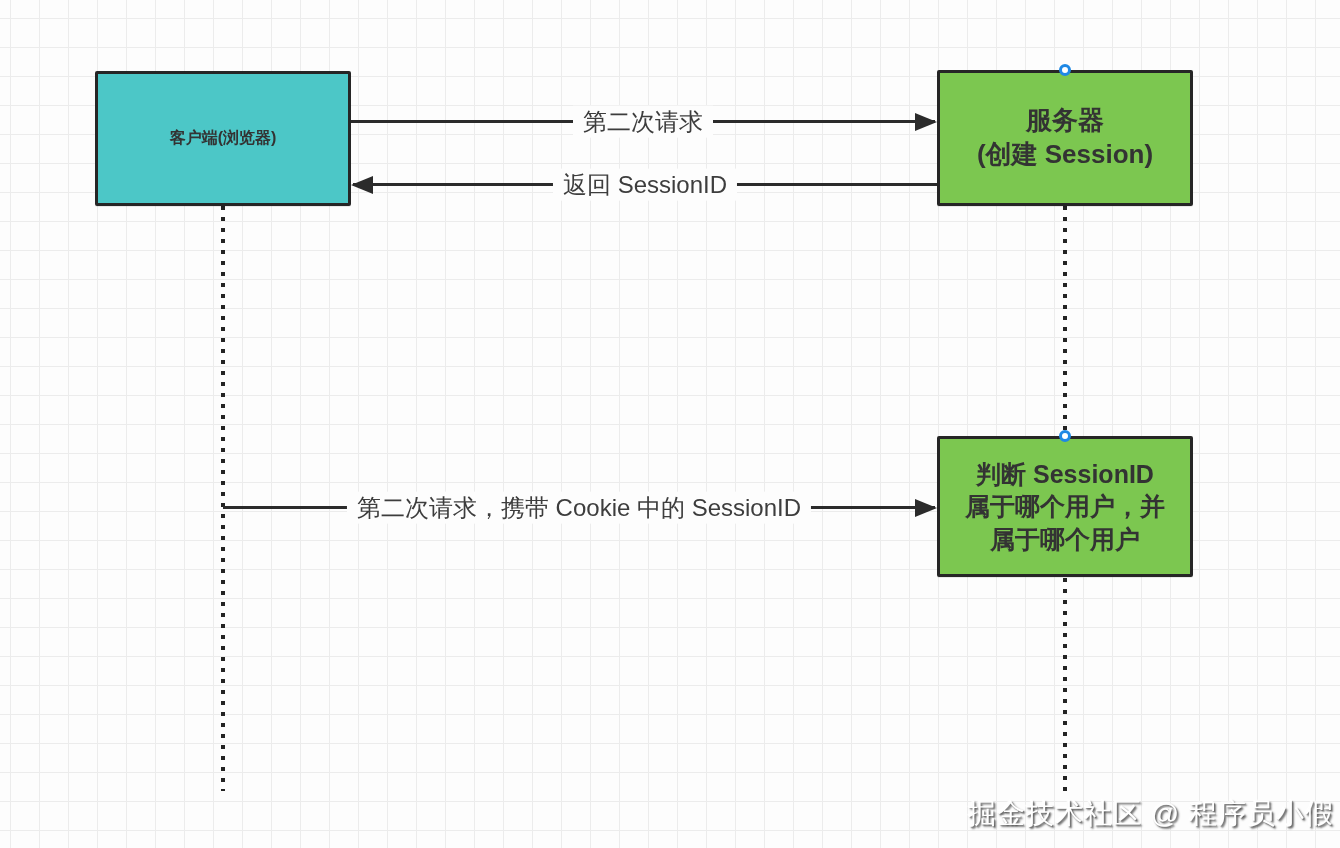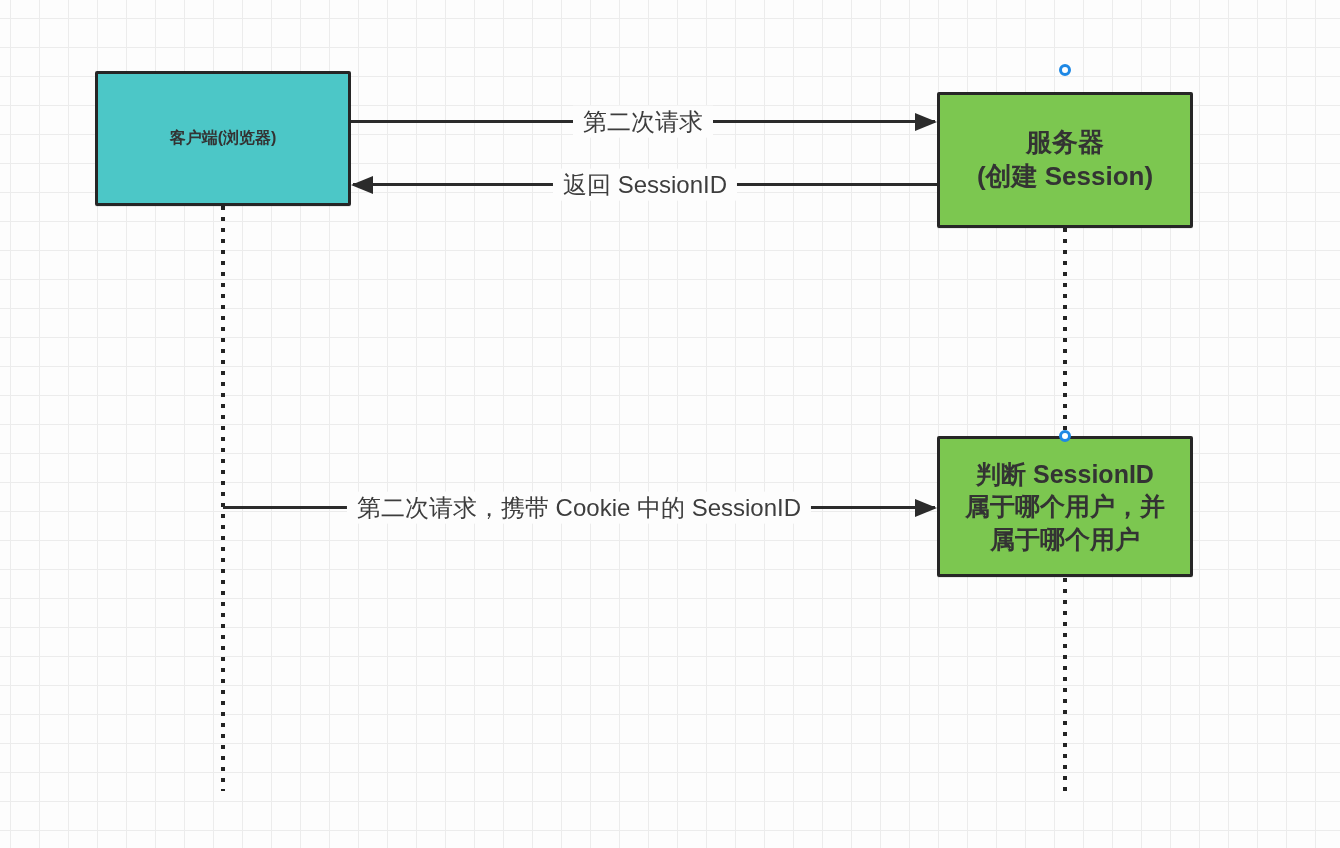--- a/index.html
+++ b/index.html
@@ -138,28 +138,29 @@
 
   <div class="edge edge-second">
     <span class="arrowhead arrowhead-right"></span>
     <span class="edge-label">第二次请求，携带 Cookie 中的 SessionID</span>
   </div>
 
   <div class="node node-client" style="background: rgb(76, 199, 199);">
     <span class="node-line">客户端(浏览器)</span>
   </div>
 
-  <div class="node node-server" style="background: rgb(124, 199, 80); margin-top: 22px;">
+  <div class="node node-server" style="background: rgb(124, 199, 80);">
     <span class="node-line">服务器</span>
     <span class="node-line">(创建 Session)</span>
   </div>
 
   <div class="node node-judge" style="background: rgb(124, 199, 80);">
     <span class="node-line">判断 SessionID</span>
     <span class="node-line">属于哪个用户，并</span>
     <span class="node-line">属于哪个用户</span>
   </div>
 
   <div class="handle handle-server"></div>
   <div class="handle handle-judge"></div>
 
+  <div class="watermark">掘金技术社区 @ 程序员小假</div>
 
 </div>
 
 </body></html>

